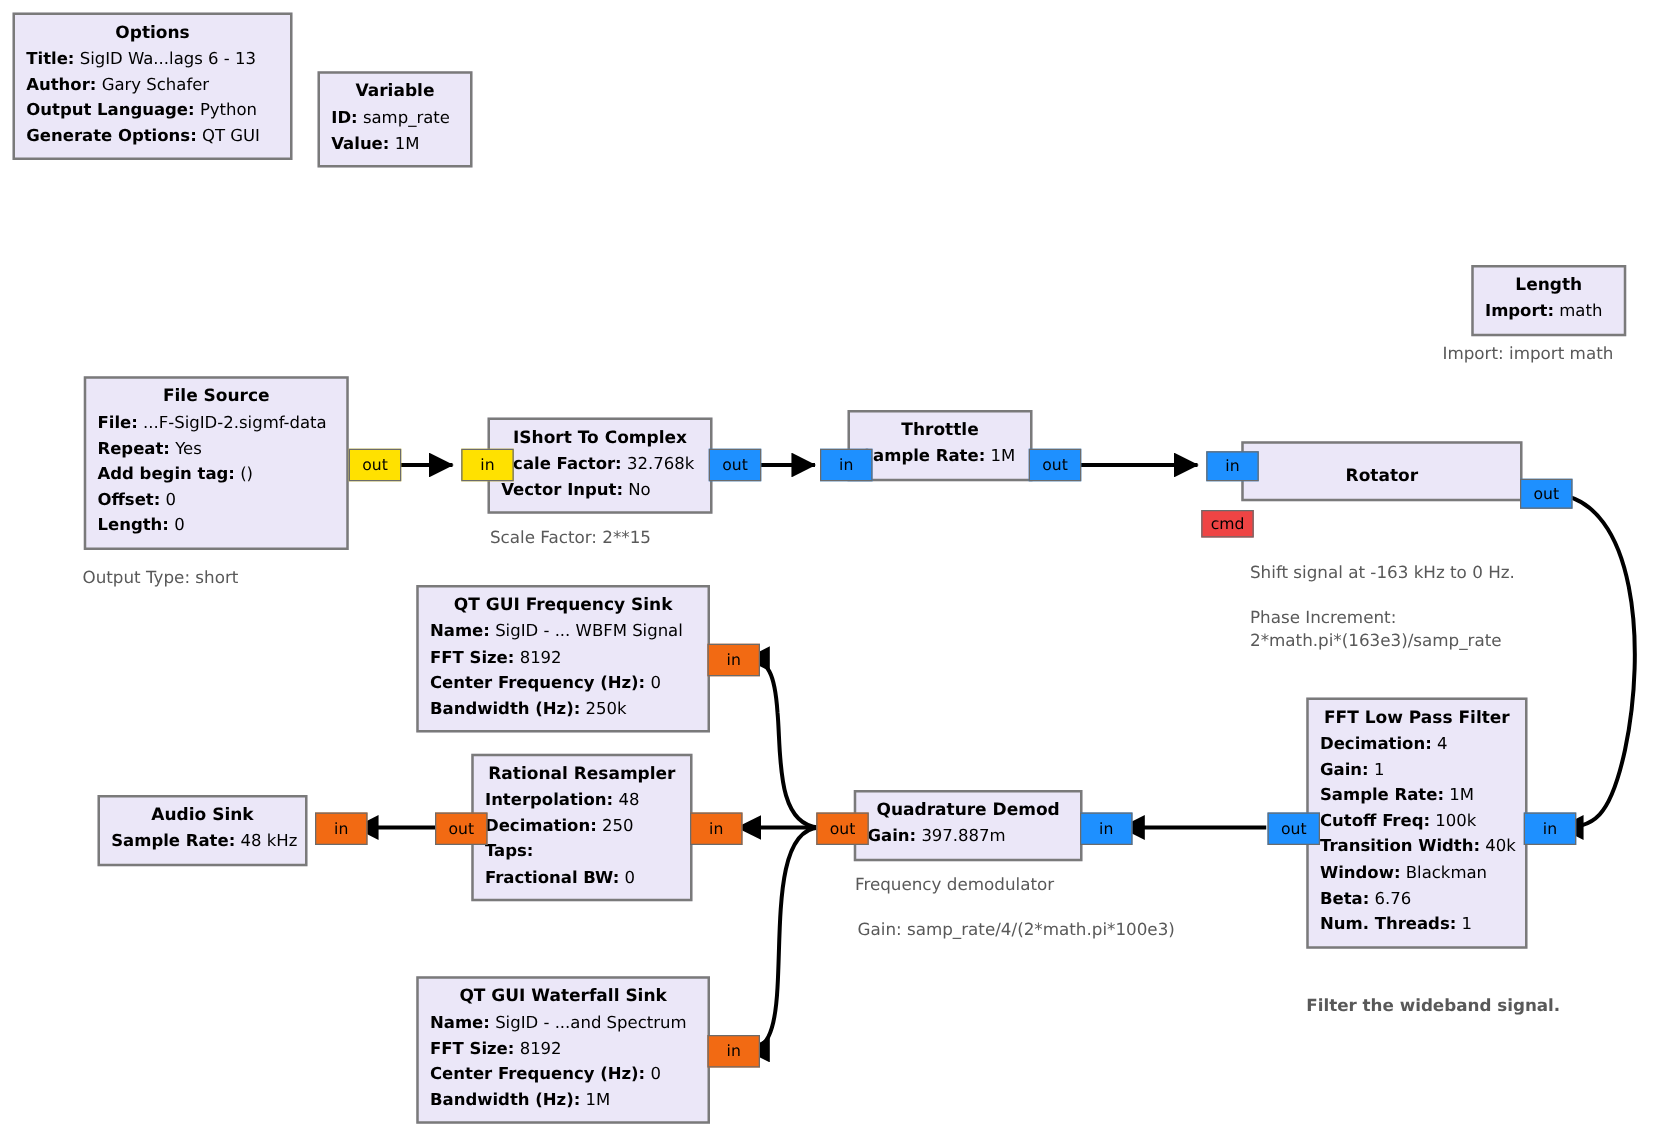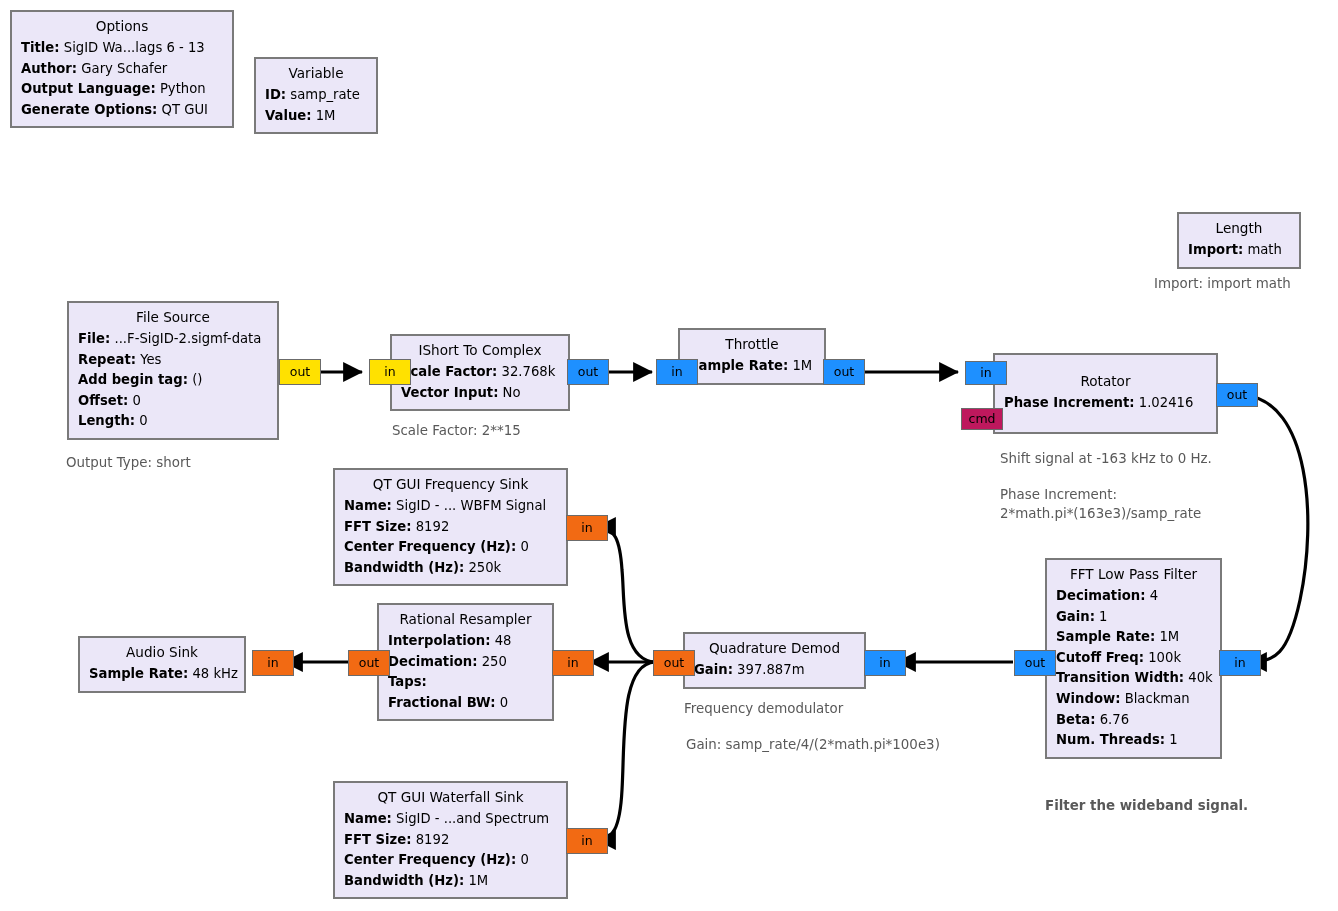--- a/index.html
+++ b/index.html
@@ -23,21 +23,21 @@
     background: #ebe7f8;
     border: 2px solid #7a7a7a;
     padding: 4px 9px 6px 9px;
     color: #000000;
     font-size: 13.2px;
     line-height: 20.6px;
     white-space: nowrap;
     z-index: 20;
   }
   .block .btitle {
-    font-weight: normal;
+    font-weight: bold;
     text-align: center;
     font-size: 13.6px;
     line-height: 21px;
     padding-bottom: 1px;
   }
   .block .prow {
     text-align: left;
   }
   .block .prow .pk {
     font-weight: bold;
@@ -57,21 +57,21 @@
     display: flex;
     align-items: center;
     justify-content: center;
     padding: 0 20px;
     z-index: 26;
     font-family: "DejaVu Sans", sans-serif;
   }
   .port.short  { background: #ffe100; }
   .port.cplx   { background: #1e90ff; }
   .port.flt    { background: #f26a13; }
-  .port.msg    { background: #be185d; }
+  .port.msg    { background: #ef4444; }
 
   
   .comment {
     position: absolute;
     color: #595959;
     font-size: 13.4px;
     line-height: 19px;
     white-space: pre;
     z-index: 15;
   }
@@ -204,24 +204,20 @@
     <div class="prow">
       <span class="pk">Sample Rate:</span>
       <span class="pv">1M</span>
     </div>
   </div>
   <div class="port cplx" style="left:656px; top:359px; width:24px; height:26px;">in</div>
   <div class="port cplx" style="left:823px; top:359px; width:35px; height:26px;">out</div>
 
   <div class="block" style="left:993px; top:353px; width:225px;">
     <div class="btitle" style="padding-top:12px;">Rotator</div>
-    <div class="prow" style="padding-bottom:12px;">
-      <span class="pk">Phase Increment:</span>
-      <span class="pv">1.02416</span>
-    </div>
   </div>
   <div class="port cplx" style="left:965px; top:361px; width:30px; height:24px;">in</div>
   <div class="port msg" style="left:961px; top:408px; width:34px; height:22px;">cmd</div>
   <div class="port cplx" style="left:1216px; top:383px; width:30px; height:24px;">out</div>
   <div class="comment" style="left:1000px; top:449px;">Shift signal at -163 kHz to 0 Hz.</div>
   <div class="comment" style="left:1000px; top:485px;">Phase Increment:
 2*math.pi*(163e3)/samp_rate</div>
 
   <div class="block" style="left:1045px; top:558px; width:177px;">
     <div class="btitle">FFT Low Pass Filter</div>

